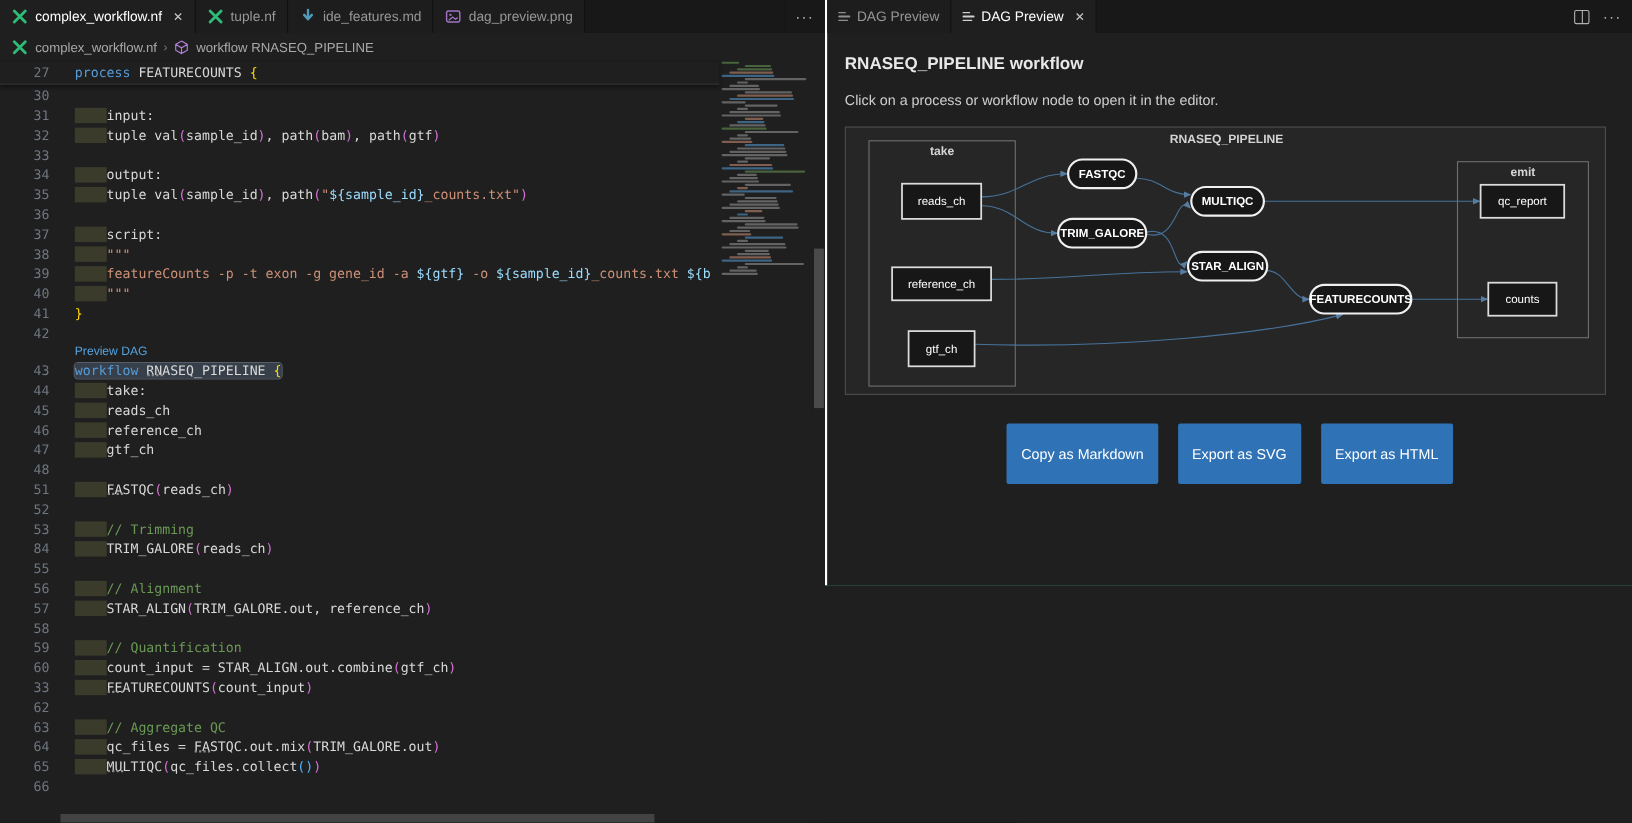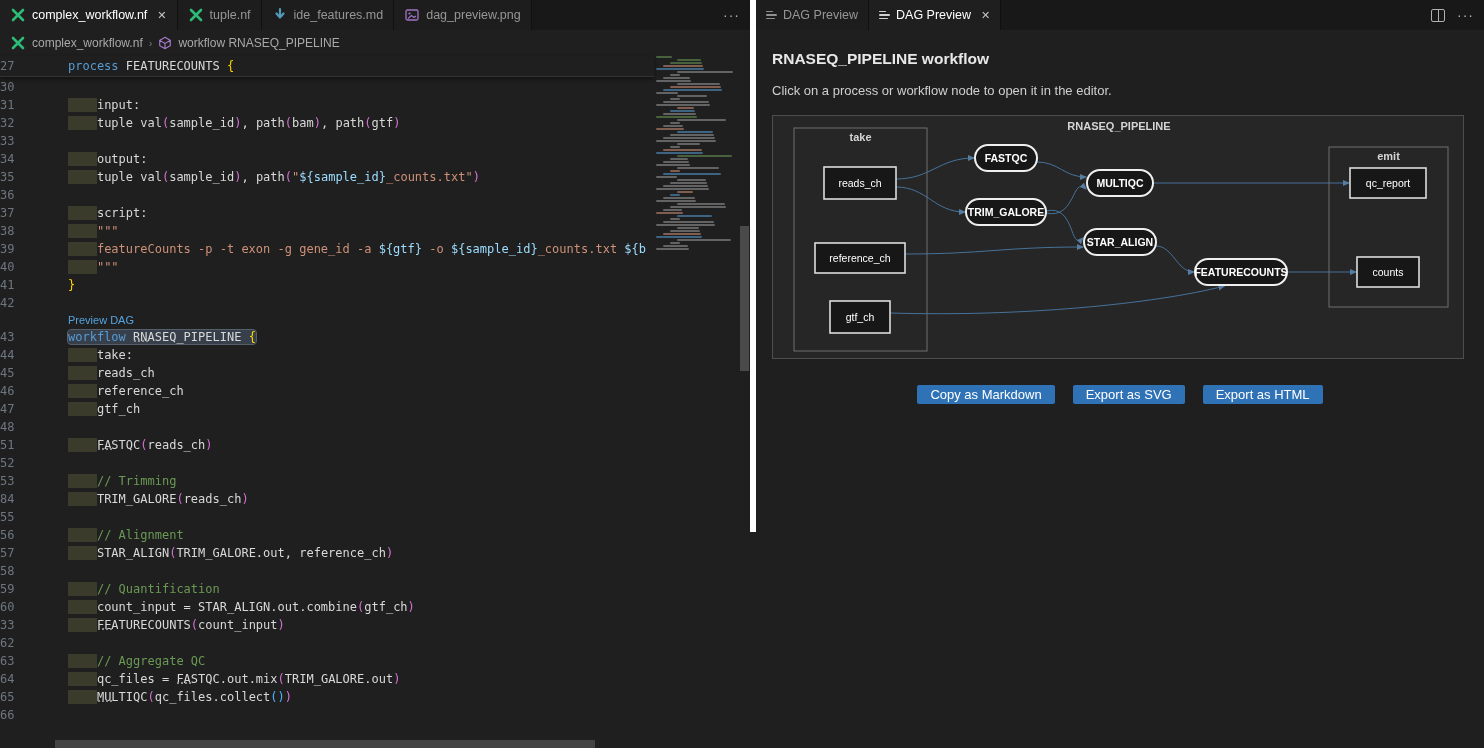--- a/index.html
+++ b/index.html
@@ -27,47 +27,47 @@
   .breadcrumb { position:absolute; left:0; top:30px; right:0; height:26px; background:#1f1f1f;
                 display:flex; align-items:center; gap:6px; padding:0 10px; font-size:12px; color:#a9a9a9; }
   .crumb-sep { color:#7a7a7a; font-size:11px; }
 
   .editor-wrap { position:absolute; left:0; top:56px; right:0; bottom:0; background:#1f1f1f;
                  font-family:"DejaVu Sans Mono", monospace; font-size:12px; }
   .sticky { position:absolute; left:0; top:0; right:96px; height:21px; background:#1f1f1f; z-index:5;
             border-bottom:1px solid #333; box-shadow:0 2px 4px rgba(0,0,0,.45); }
   .code-area { position:absolute; left:0; top:22px; right:96px; bottom:0; overflow:hidden; }
   .row { display:flex; height:18px; line-height:18px; white-space:pre; }
-  .row .num { width:45px; flex:none; text-align:left; color:#6e7681; }
+  .row .num { width:45px; flex:none; text-align:right; color:#6e7681; }
   .row .txt { padding-left:23px; }
   .sticky .row { height:21px; line-height:21px; }
   .lens { height:16px; line-height:16px; padding-left:68px; font-family:"Liberation Sans",sans-serif;
           font-size:11px; color:#54a3e0; cursor:pointer; }
   .kw{color:#569CD6} .id{color:#d8d8d8} .cm{color:#6A9955} .st{color:#CE9178} .ip{color:#9CDCFE}
   .b1{color:#FFD602} .b2{color:#D670D6} .b3{color:#4FB4FF}
   .ws{background:#3b3b2c}
   .u{position:relative}
   .u::after{content:"";position:absolute;left:1px;bottom:2px;width:14px;border-bottom:2px dotted #8f8f8f}
   .hl-phrase{background:#37404a;outline:1px solid #545f6b;border-radius:3px}
 
   .minimap { position:absolute; right:11px; top:0; width:85px; bottom:0; background:#1f1f1f; overflow:hidden; }
   .minimap .mrow { height:2px; margin-bottom:1px; border-radius:1px; opacity:.55; }
   .vscroll { position:absolute; right:0; top:0; width:11px; bottom:0; }
   .vscroll .thumb { position:absolute; left:1px; right:1px; top:170px; height:145px; background:#4a4a4a; }
   .hscroll { position:absolute; left:55px; bottom:0; height:8px; width:540px; background:#434343; }
 
   
   .right-group { position:absolute; left:750px; top:0; width:734px; height:532px; background:#5eead4;
-                 border-left:6px solid #ffffff; }
+                 border-left:2px solid #ffffff; }
   .panel-content { position:absolute; left:0; top:30px; right:0; bottom:0; background:#1f1f1f; padding:20px 16px 0 16px; }
   .panel-title { font-size:15.5px; font-weight:bold; color:#e8e8e8; }
   .panel-sub { margin-top:15px; font-size:13px; color:#cfcfcf; }
   .dag-box { margin-top:17px; width:692px; height:244px; background:#262627; border:1px solid #4d4d4d; position:relative; }
   .btn-row { margin-top:26px; display:flex; justify-content:center; gap:18px; }
-  .btn { background:#2F72B6; color:#fff; font-size:13px; padding:2px 13px; border:none; border-radius:2px;
+  .btn { background:#2F72B6; color:#fff; font-size:13px; padding:20px 13px; border:none; border-radius:2px;
          cursor:pointer; font-family:"Liberation Sans",sans-serif; }
 
   svg text { font-family:"Liberation Sans",sans-serif; }
   .edge { fill:none; stroke:#4a7ba6; stroke-width:1; opacity:.9; }
   .grp { fill:none; stroke:#6f6f6f; stroke-width:1; }
   .grp-label, .outer-label { fill:#d4d4d4; font-size:11px; font-weight:bold; }
   .nrect { fill:#171717; stroke:#dcdcdc; stroke-width:1.6; }
   .npill { fill:#171717; stroke:#efefef; stroke-width:2; }
   .nlabel { fill:#ffffff; font-size:10.5px; }
   .plabel { fill:#ffffff; font-size:10.5px; font-weight:bold; }

